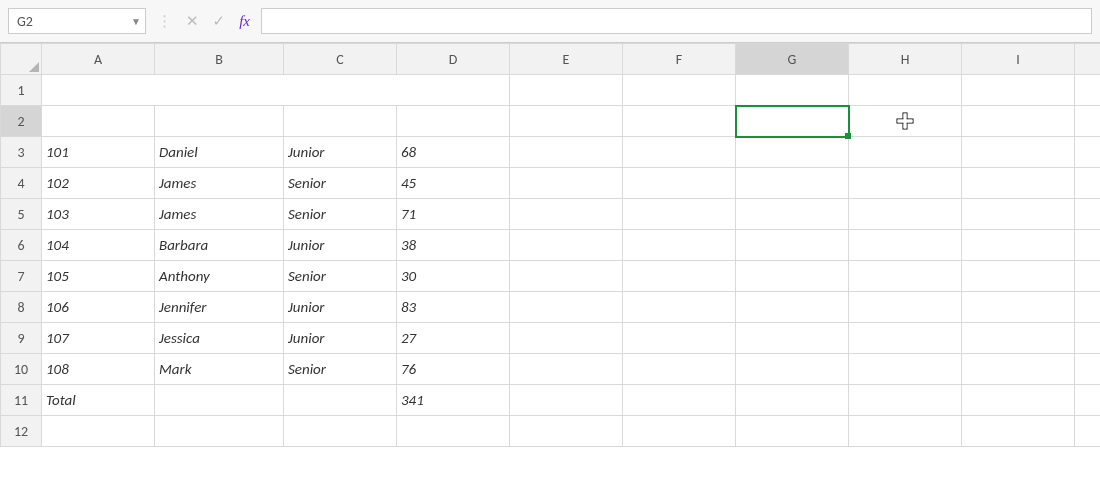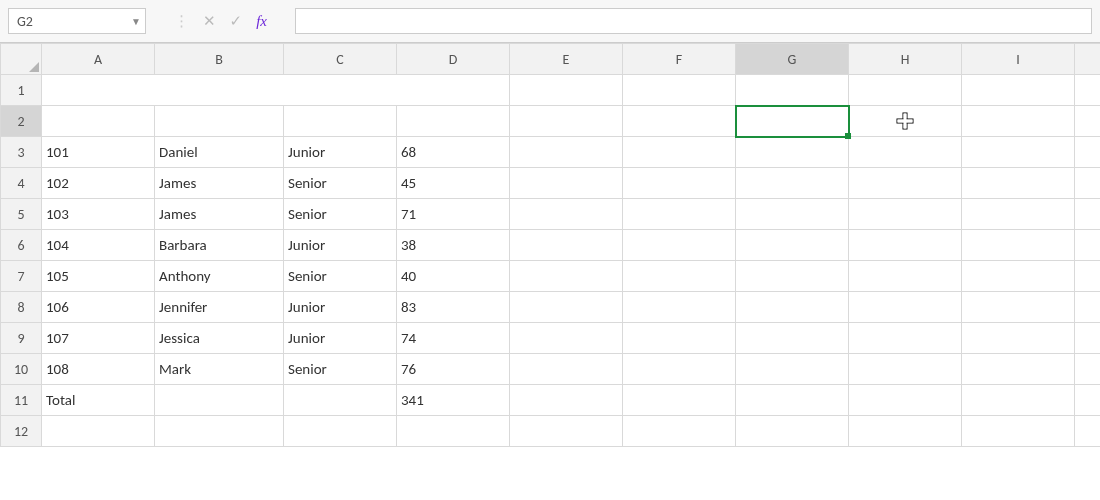--- a/index.html
+++ b/index.html
@@ -11,21 +11,21 @@
     background: #fff;
     user-select: none;
   }
   .formula-bar {
     display: flex;
     align-items: center;
     height: 30px;
     border-bottom: 1px solid #ccc;
     background: #f7f7f7;
     padding: 6px 8px;
-    gap: 20px;
+    gap: 3px;
     text-align: center;
   }
   .name-box {
     width: 120px;
     height: 24px;
     background: #fff;
     border: 1px solid #ccc;
     display: flex;
     align-items: center;
     padding: 0 8px;
@@ -164,21 +164,21 @@
   
   .cursor-plus {
     position: absolute;
     font-size: 18px;
     color: #000;
     text-shadow: -1px 0 #fff, 1px 0 #fff, 0 -1px #fff, 0 1px #fff;
     pointer-events: none;
   }
   .cursor-plus svg { display:block; }
 
-  td.in-table { border-color: #c8d3e8; }
+  td.in-table { border-color: #c8d3e8; font-style: italic; }
 </style>
 </head>
 <body>
 
 <div class="formula-bar">
   <div class="name-box">
     <span>G2</span>
     <span class="dd">▼</span>
   </div>
   <div class="fb-group">
@@ -283,21 +283,21 @@
           <td></td>
           <td></td>
           <td></td>
           <td></td>
   </tr>
   <tr>
     <th class="rowh">7</th>
     <td class="band0 num in-table">105</td>
     <td class="band0 in-table">Anthony</td>
     <td class="band0 in-table">Senior</td>
-    <td class="band0 num in-table">40</td>
+    <td class="band0 num in-table">30</td>
     <td></td>
           <td></td>
           <td></td>
           <td></td>
           <td></td>
           <td></td>
   </tr>
   <tr>
     <th class="rowh">8</th>
     <td class="band1 num in-table">106</td>
@@ -309,21 +309,21 @@
           <td></td>
           <td></td>
           <td></td>
           <td></td>
   </tr>
   <tr>
     <th class="rowh">9</th>
     <td class="band0 num in-table">107</td>
     <td class="band0 in-table">Jessica</td>
     <td class="band0 in-table">Junior</td>
-    <td class="band0 num in-table">74</td>
+    <td class="band0 num in-table">27</td>
     <td></td>
           <td></td>
           <td></td>
           <td></td>
           <td></td>
           <td></td>
   </tr>
   <tr>
     <th class="rowh">10</th>
     <td class="band1 num in-table">108</td>

